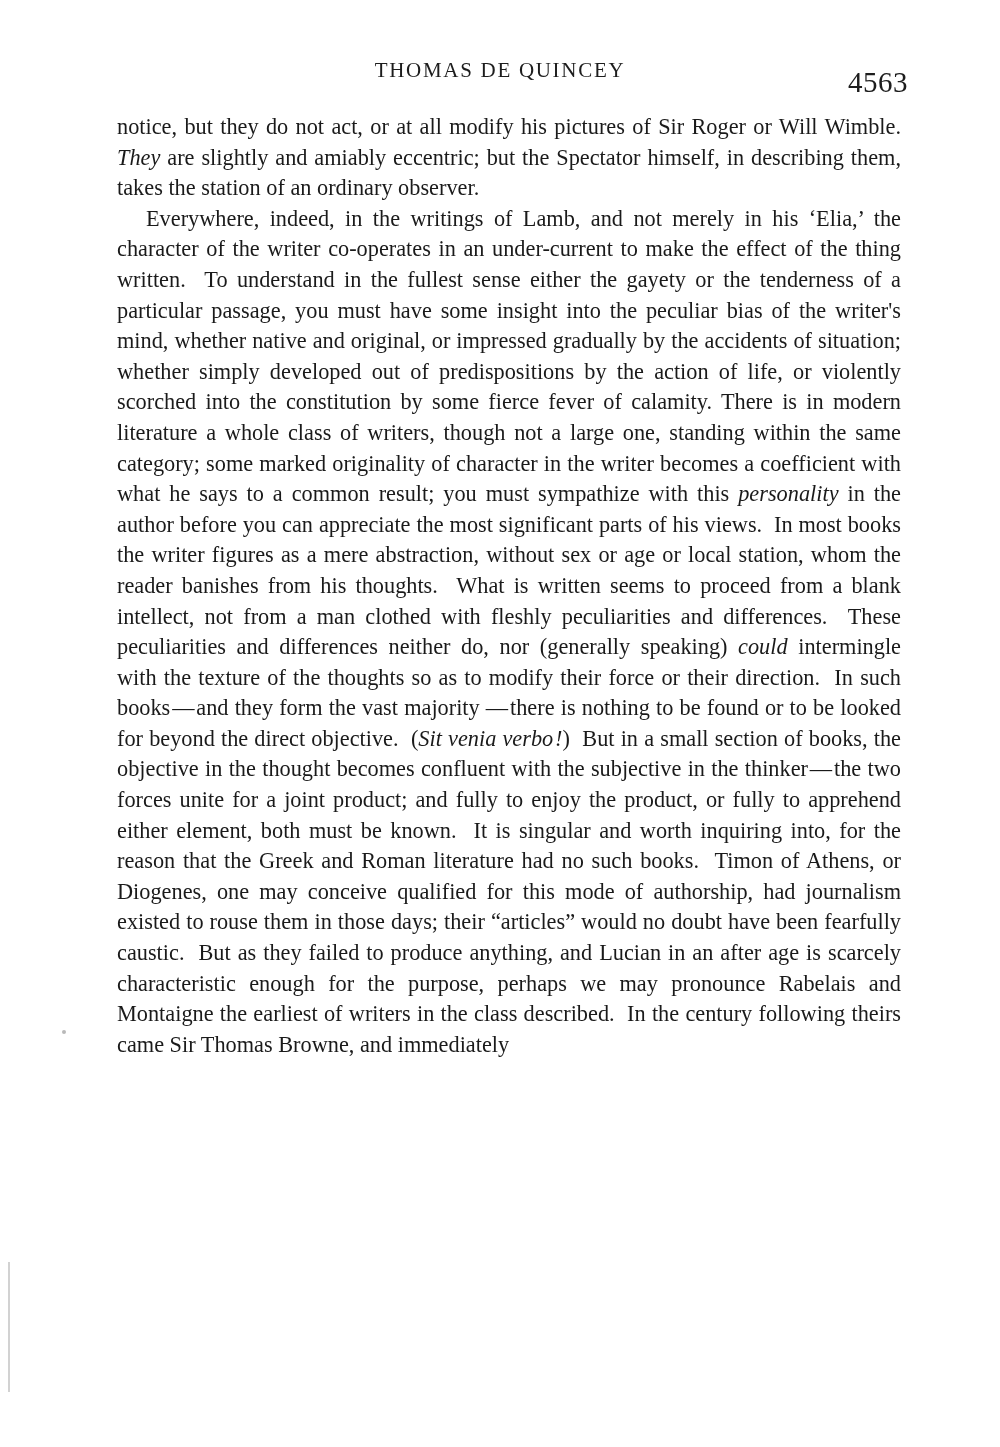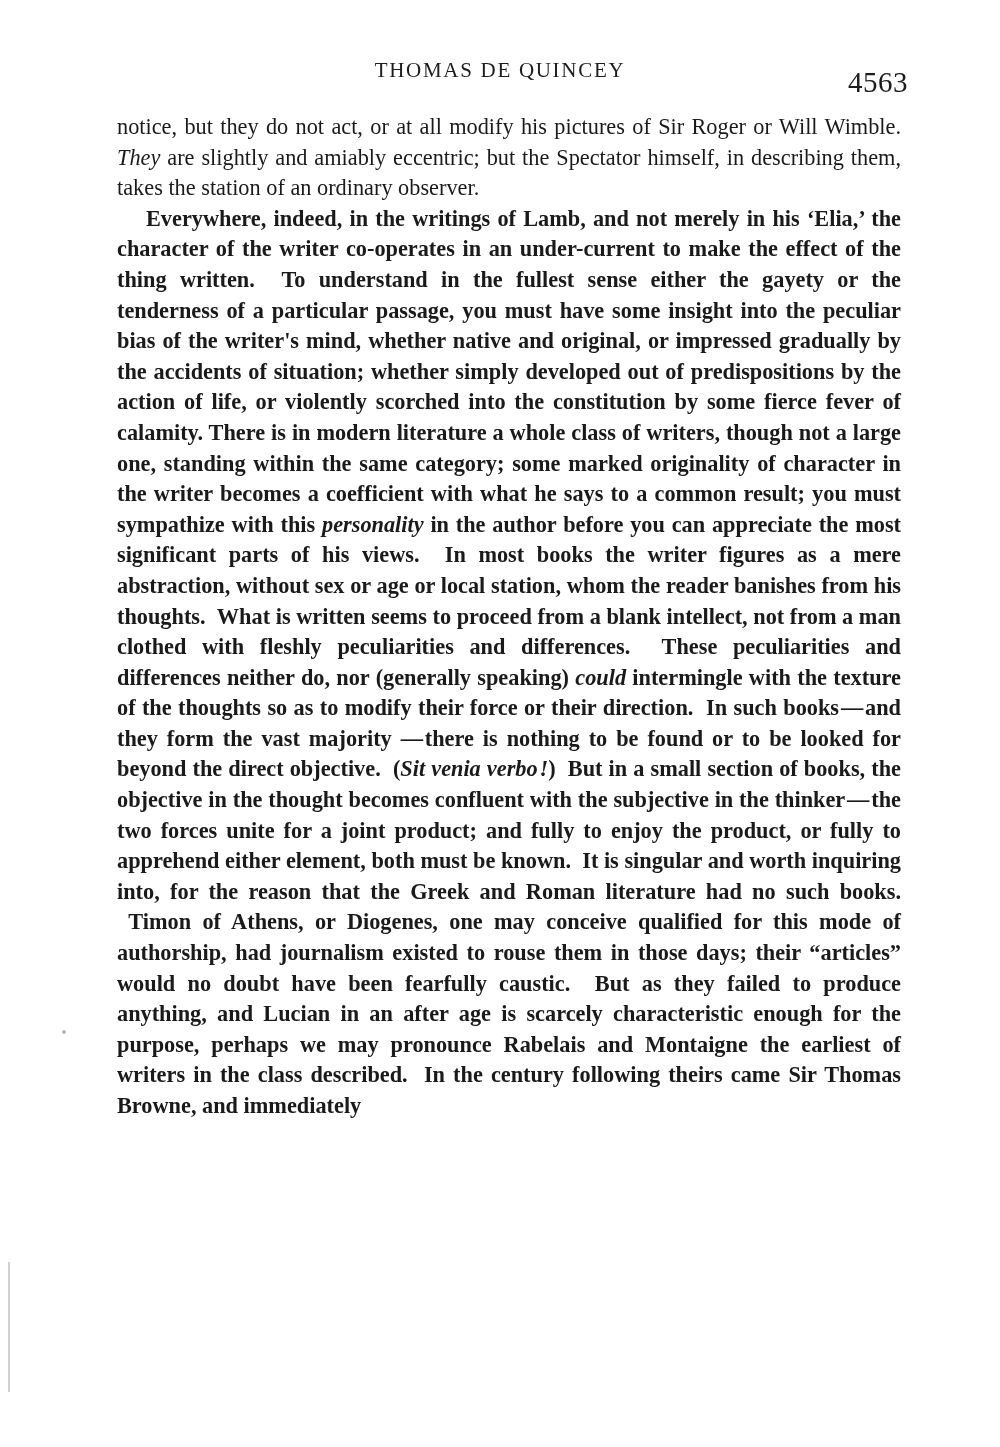--- a/index.html
+++ b/index.html
@@ -60,21 +60,20 @@
     font-size: 22.3px;
     line-height: 30.6px;
     text-align: justify;
     text-justify: inter-word;
     color: #1a1a1a;
     hyphens: manual;
     -webkit-hyphens: manual;
   }
   p.indent {
     text-indent: 29px;
-    font-weight: bold;
   }
   em {
     font-style: italic;
   }
   
   .edge-mark {
     position: absolute;
     background: #cfcfcf;
   }
   .edge-mark.dot {

